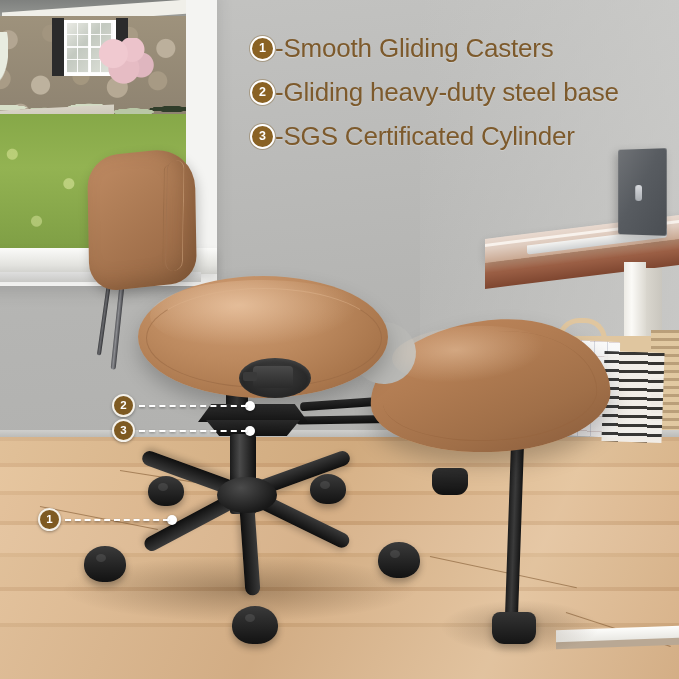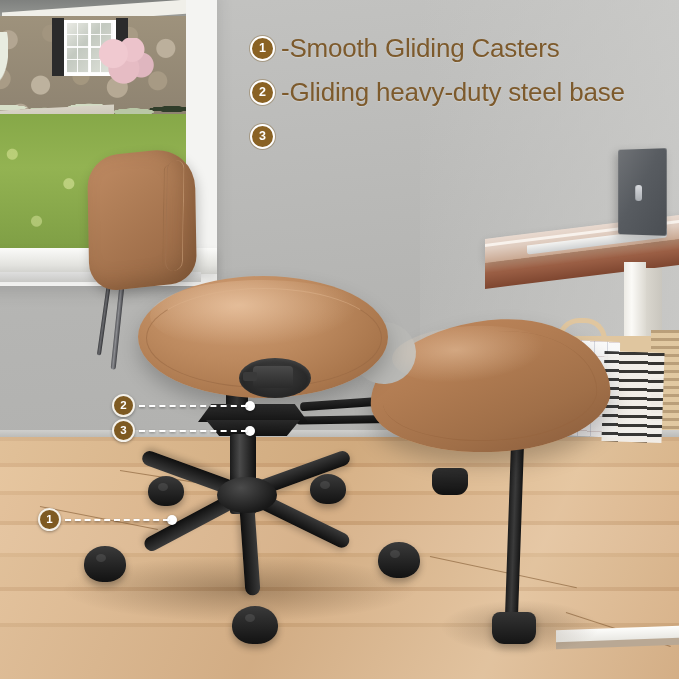--- a/index.html
+++ b/index.html
@@ -425,21 +425,20 @@
     flex:0 0 auto;
     width:21px;height:21px;border-radius:50%;
     background:#8a6224;
     border:2px solid #ffffff;
     color:#ffffff;
     font-size:12.5px;font-weight:700;line-height:21px;text-align:center;
     box-sizing:content-box;
     box-shadow:0 0 0 1px rgba(120,85,30,.35);
   }
   .feature-text{
-    margin-left:6px;
     color:#7d5a2c;
     font-size:26px;
     letter-spacing:-.2px;
     white-space:nowrap;
     text-shadow:0 1px 1px rgba(255,255,255,.25);
   }
 
   
   .callout{position:absolute;display:flex;align-items:center;}
   .callout .badge-sm{
@@ -575,20 +574,21 @@
       <div class="feature-text"><span>-</span><span>Smooth Gliding Casters</span></div>
     </div>
 
     <div class="feature-row">
       <div class="badge">2</div>
       <div class="feature-text"><span>-</span><span>Gliding heavy-duty steel base</span></div>
     </div>
 
     <div class="feature-row">
       <div class="badge">3</div>
+      <div class="feature-text"><span>-</span><span>SGS Certificated Cylinder</span></div>
     </div>
 
   </div>
 
   <div class="callout" id="c1">
     <div class="badge-sm">1</div>
     <div class="leader"></div>
     <div class="dot"></div>
   </div>
 

